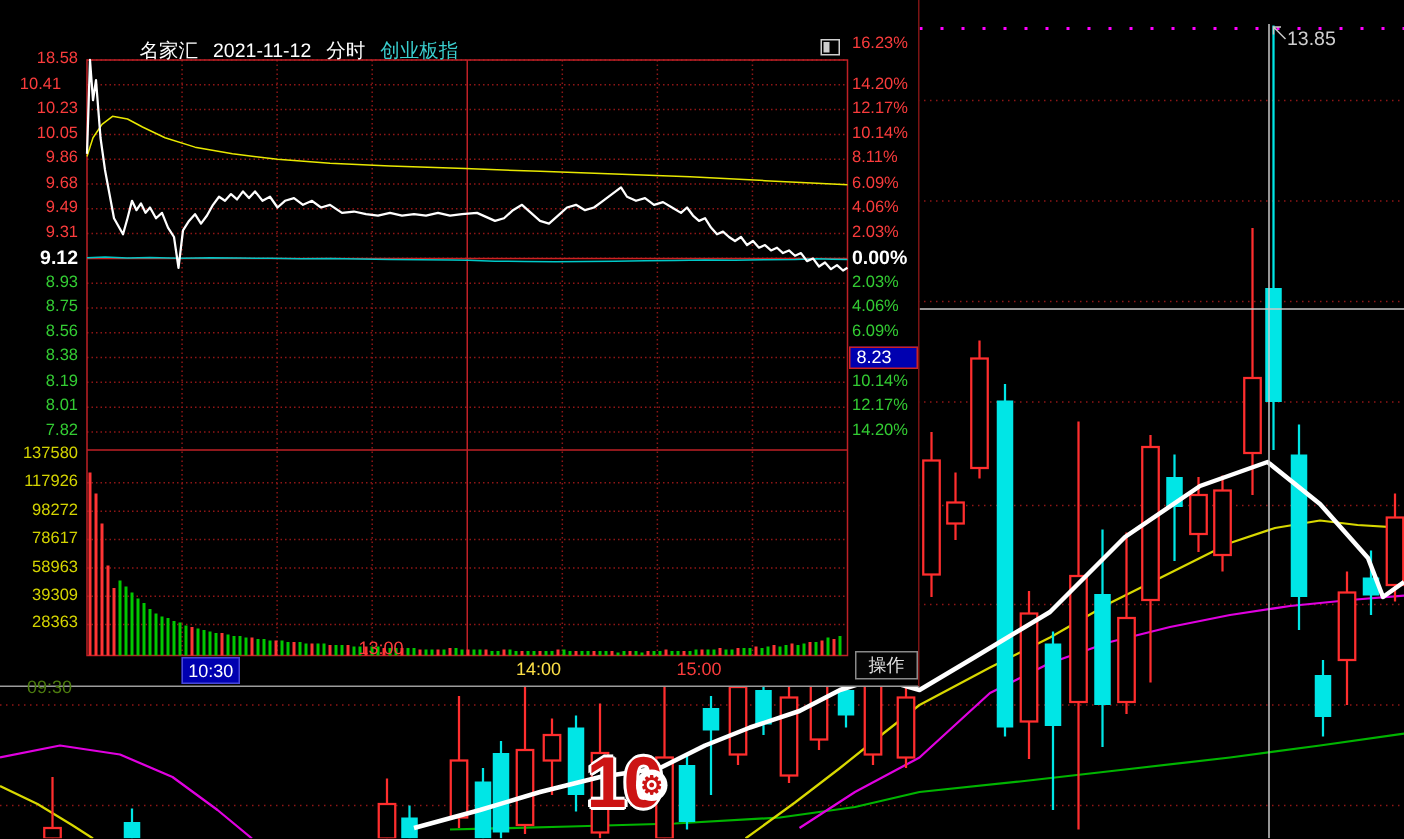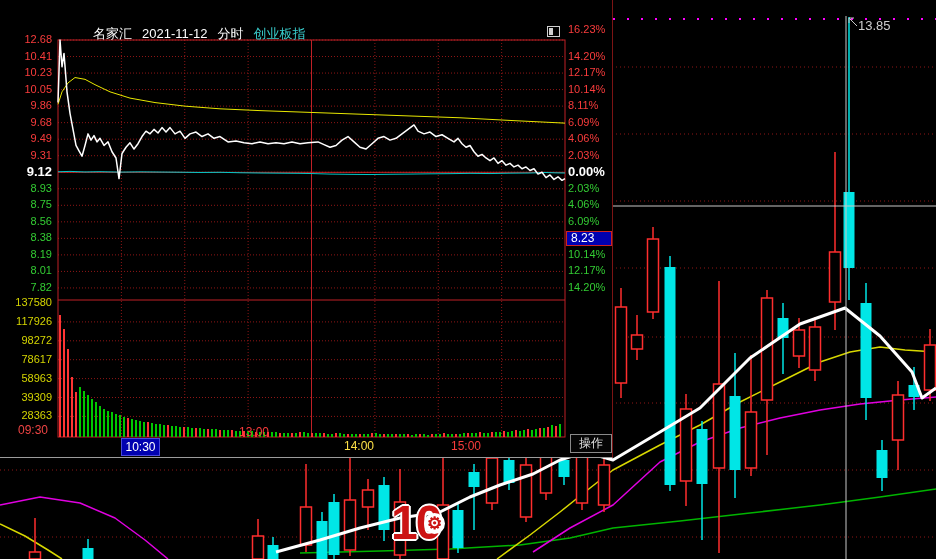--- a/index.html
+++ b/index.html
@@ -329,22 +329,22 @@
       </svg>
 
     <div id="hdr">
       <span style="color:#fff">名家汇</span><span style="color:#fff">2021-11-12</span><span style="color:#fff">分时</span><span style="color:#3ad0d0">创业板指</span>
     </div>
     <div id="paneicon">
         <div></div>
       </div>
 
     <div id="laxis">
-        <div class="lbl col-left" style="top: 33px; color: rgb(250, 60, 60);">12.68</div>
-        <div class="lbl col-left" style="top: 49.53px; color: rgb(250, 60, 60);">10.41</div>
+        <div class="lbl col-left" style="top: 33px; color: rgb(250, 60, 60);">18.58</div>
+        <div class="lbl col-left" style="top: 49.53px; color: rgb(250, 60, 60); text-align: center;">10.41</div>
         <div class="lbl col-left" style="top: 66.06px; color: rgb(250, 60, 60);">10.23</div>
         <div class="lbl col-left" style="top: 82.59px; color: rgb(250, 60, 60);">10.05</div>
         <div class="lbl col-left" style="top: 99.12px; color: rgb(250, 60, 60);">9.86</div>
         <div class="lbl col-left" style="top: 115.65px; color: rgb(250, 60, 60);">9.68</div>
         <div class="lbl col-left" style="top: 132.18px; color: rgb(250, 60, 60);">9.49</div>
         <div class="lbl col-left" style="top: 148.71px; color: rgb(250, 60, 60);">9.31</div>
         <div class="lbl col-left big" style="top: 165.24px; color: rgb(255, 255, 255);">9.12</div>
         <div class="lbl col-left" style="top: 181.77px; color: rgb(51, 204, 51);">8.93</div>
         <div class="lbl col-left" style="top: 198.3px; color: rgb(51, 204, 51);">8.75</div>
         <div class="lbl col-left" style="top: 214.83px; color: rgb(51, 204, 51);">8.56</div>
@@ -373,21 +373,21 @@
     <div id="vaxis">
         <div class="lbl col-vol" style="top: 296px; color: rgb(212, 212, 0);">137580</div>
         <div class="lbl col-vol" style="top: 314.9px; color: rgb(212, 212, 0);">117926</div>
         <div class="lbl col-vol" style="top: 333.8px; color: rgb(212, 212, 0);">98272</div>
         <div class="lbl col-vol" style="top: 352.7px; color: rgb(212, 212, 0);">78617</div>
         <div class="lbl col-vol" style="top: 371.6px; color: rgb(212, 212, 0);">58963</div>
         <div class="lbl col-vol" style="top: 390.5px; color: rgb(212, 212, 0);">39309</div>
         <div class="lbl col-vol" style="top: 409.4px; color: rgb(212, 212, 0);">28363</div>
       </div>
     <div id="taxis">
-        <div class="lbl timelbl" style="top: 424px; color: #ef4444; left: 33px;">09:30</div>
+        <div class="lbl timelbl" style="top: 452px; color: #4d7c0f; left: 33px;">09:30</div>
         <div class="lbl timelbl" style="top: 426px; color: rgb(250, 60, 60); left: 254px;">13:00</div>
         <div class="lbl timelbl" style="top: 440px; color: #fde047; left: 359px; text-align: right;">14:00</div>
         <div class="lbl timelbl" style="top: 440px; color: rgb(250, 60, 60); left: 466px;">15:00</div>
       </div>
 
     <div id="timehl" style="left: 121px;">10:30</div>
     <div id="pricehl">8.23</div>
     <div id="actbtn">操作</div>
   </div>
 

